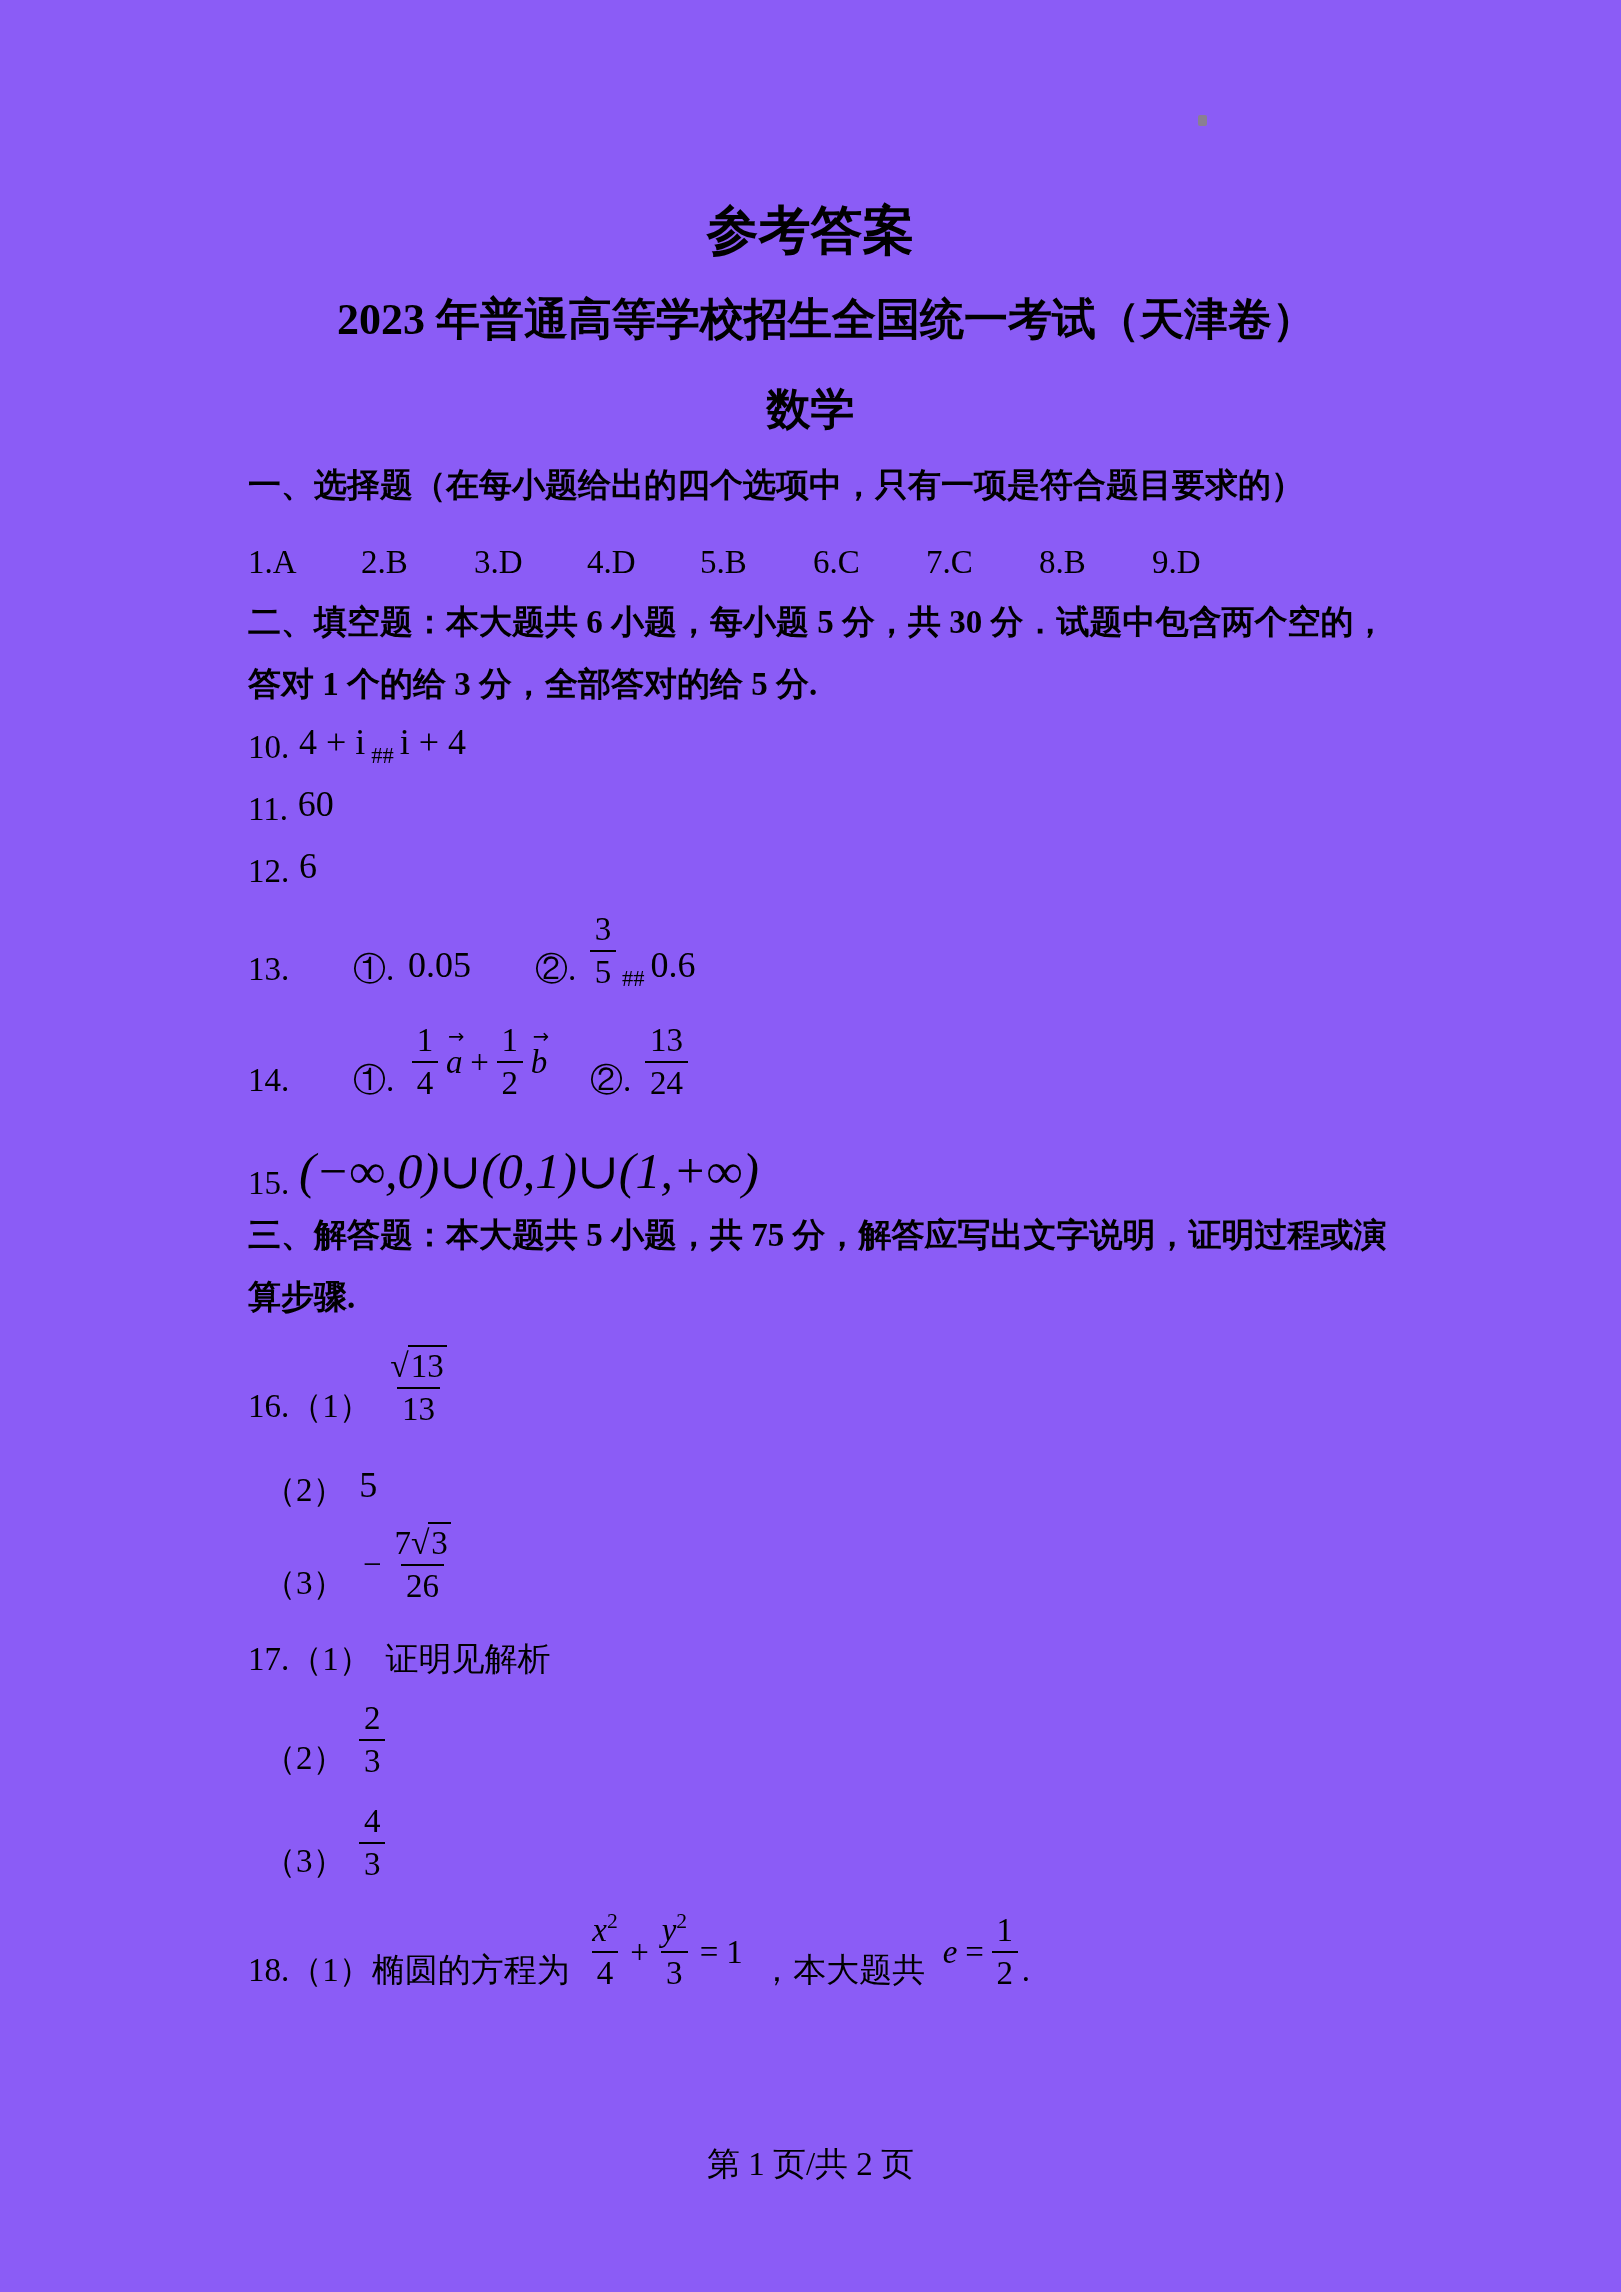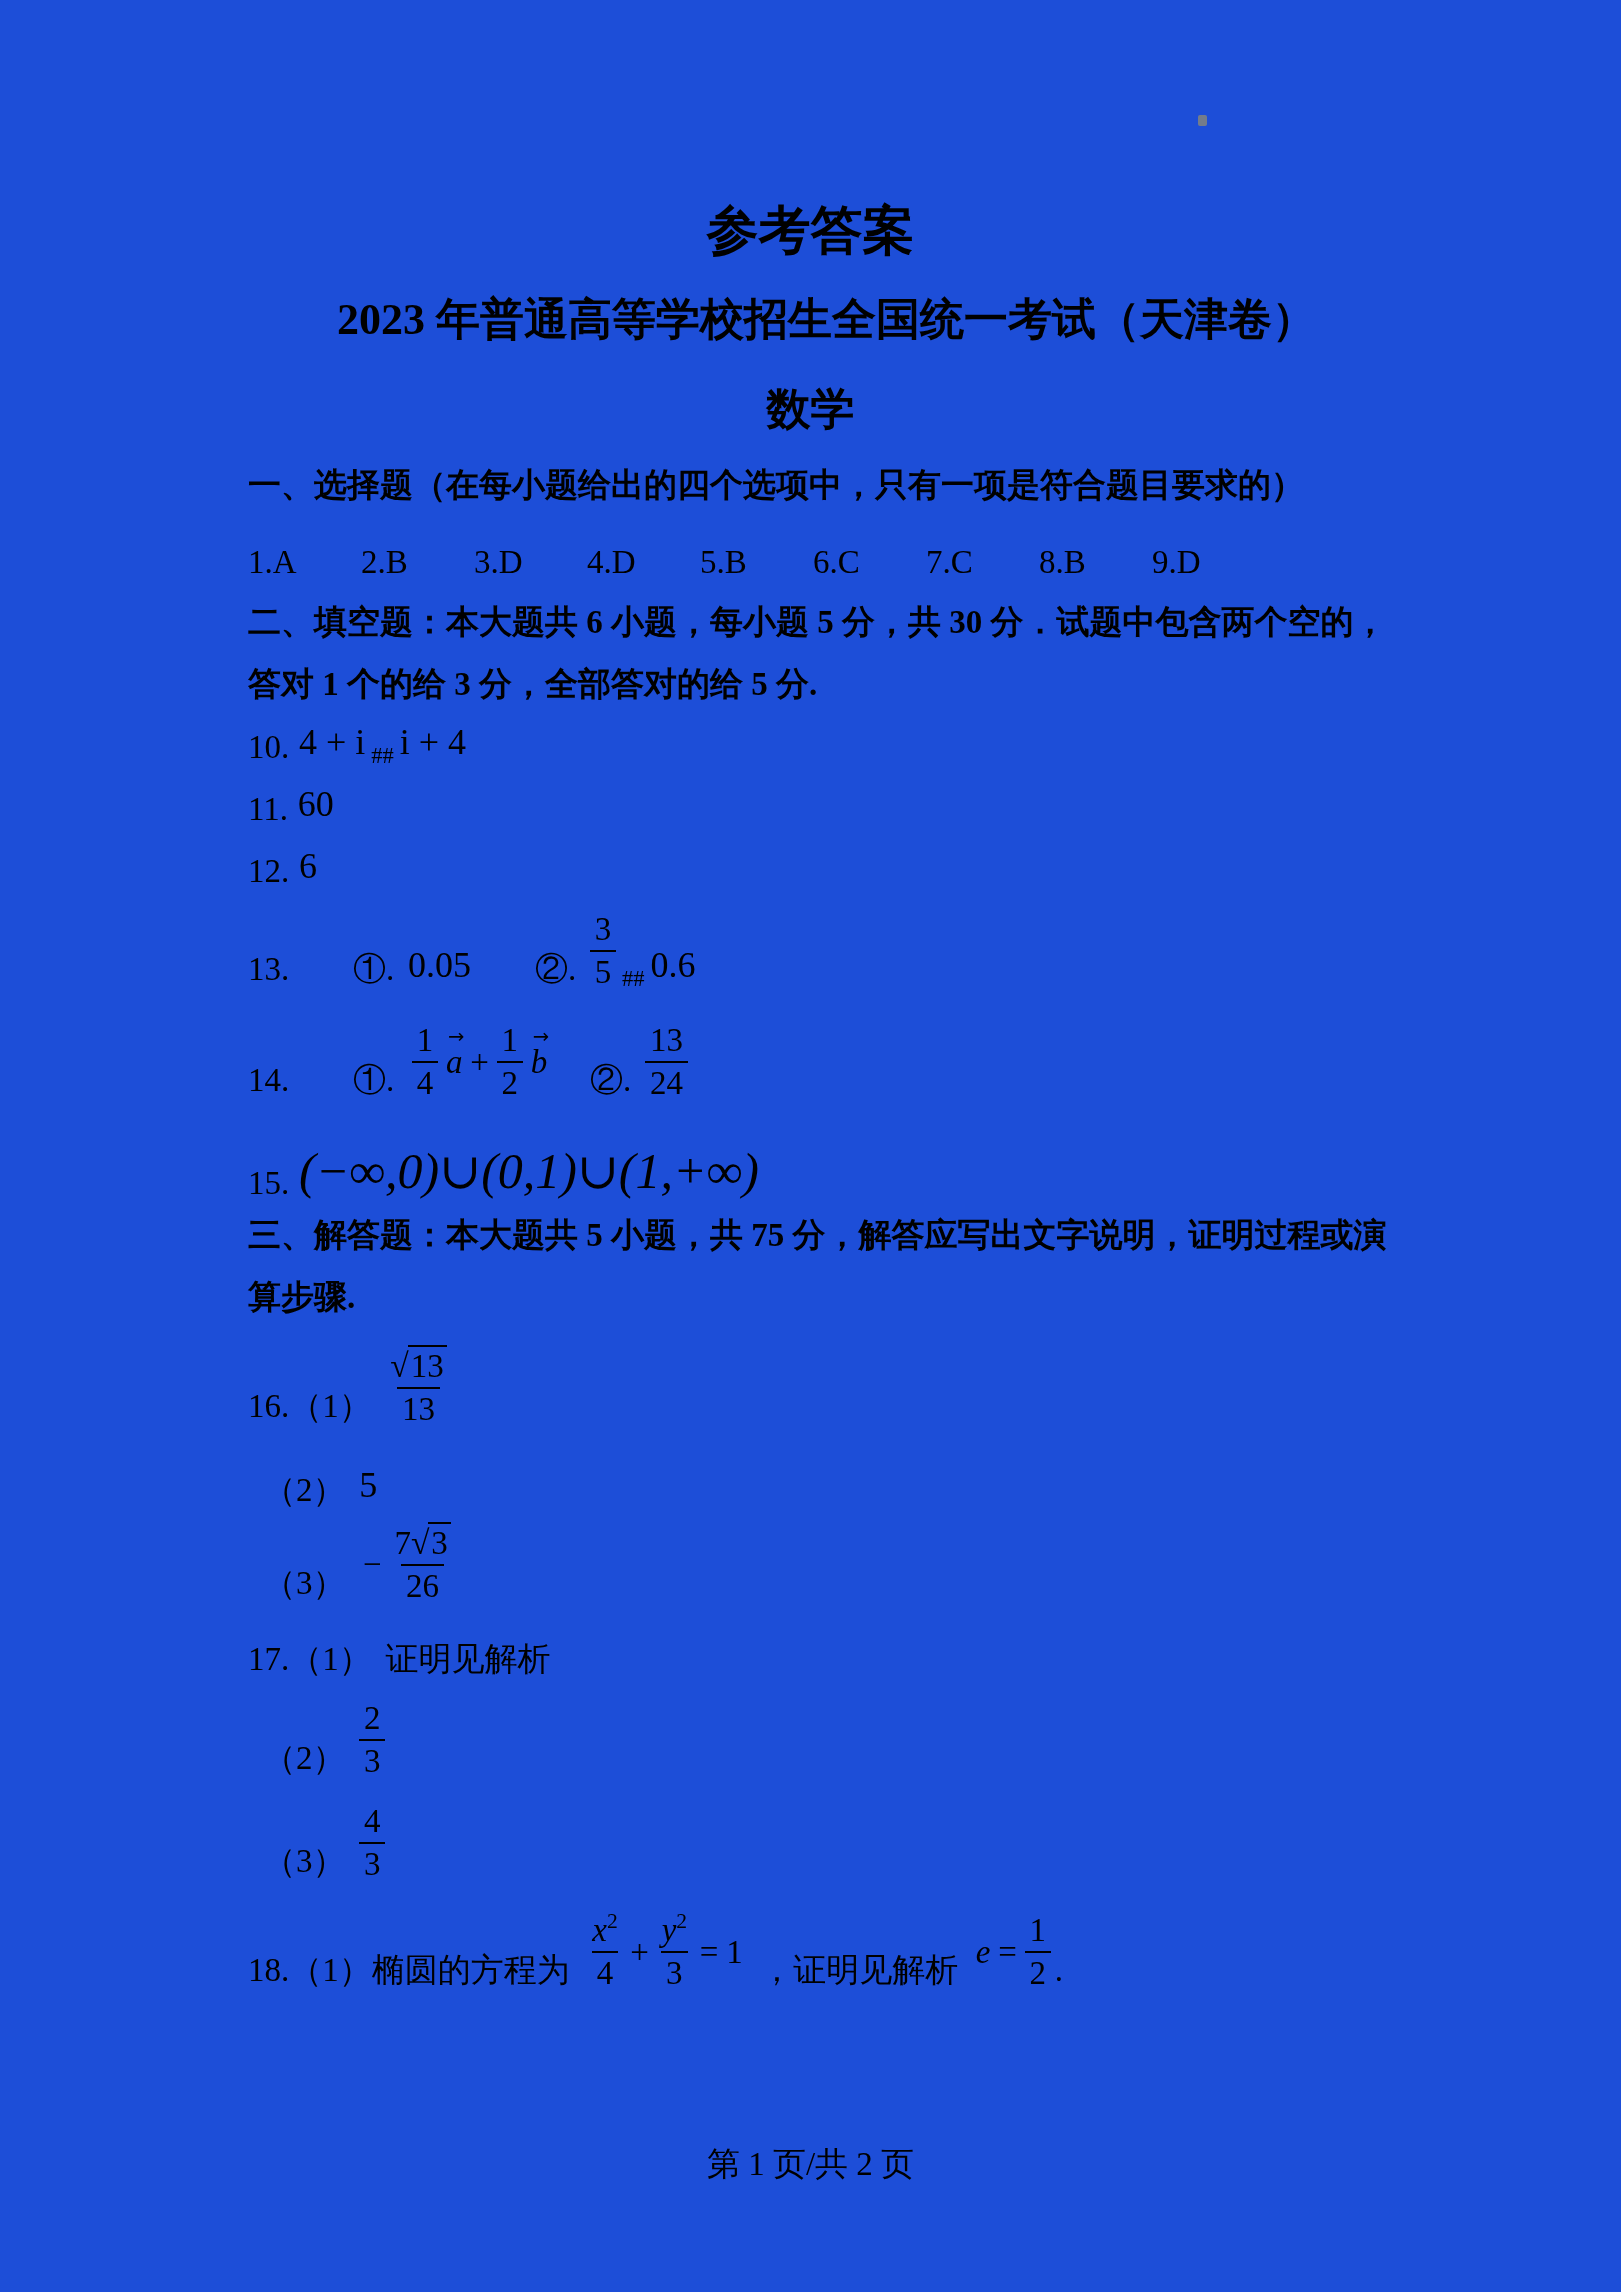--- a/index.html
+++ b/index.html
@@ -1,17 +1,17 @@
 <!DOCTYPE html>
 <html lang="zh"><head>
 <meta charset="utf-8">
 <style>
   html,body{margin:0;padding:0;background:#ffffff;}
   .page{
-    position:relative;width:1621px;height:2293px;background:#1d4ed8;color:#000;
+    position:relative;width:1621px;height:2293px;background:#8b5cf6;color:#000;
     font-family:"Liberation Serif","DejaVu Serif",serif;overflow:hidden;
   }
   .title-main{position:absolute;top:196px;left:0;width:100%;text-align:center;
     font-size:52px;font-weight:bold;}
   .title-exam{position:absolute;top:290px;left:16px;width:100%;text-align:center;
     font-size:44px;font-weight:bold;}
   .title-subject{position:absolute;top:380px;left:0;width:100%;text-align:center;
     font-size:44px;font-weight:bold;}
   .line{position:absolute;left:248px;display:flex;align-items:flex-end;
     white-space:nowrap;font-size:33px;line-height:1.35;}
@@ -192,21 +192,21 @@
         <span class="den">4</span>
       </span>
       <span>+</span>
       <span class="frac">
         <span class="num"><span class="it">y</span><sup class="s2">2</sup></span>
         <span class="den">3</span>
       </span>
       <span>=</span>
       <span>1</span>
     </span>
-    <span class="gap14">，证明见解析</span>
+    <span class="gap14">，本大题共</span>
     <span class="mg gap14">
       <span class="it">e</span>
       <span>=</span>
       <span class="frac">
         <span class="num">1</span>
         <span class="den">2</span>
       </span>
     </span>
     <span>.</span>
   </div>

